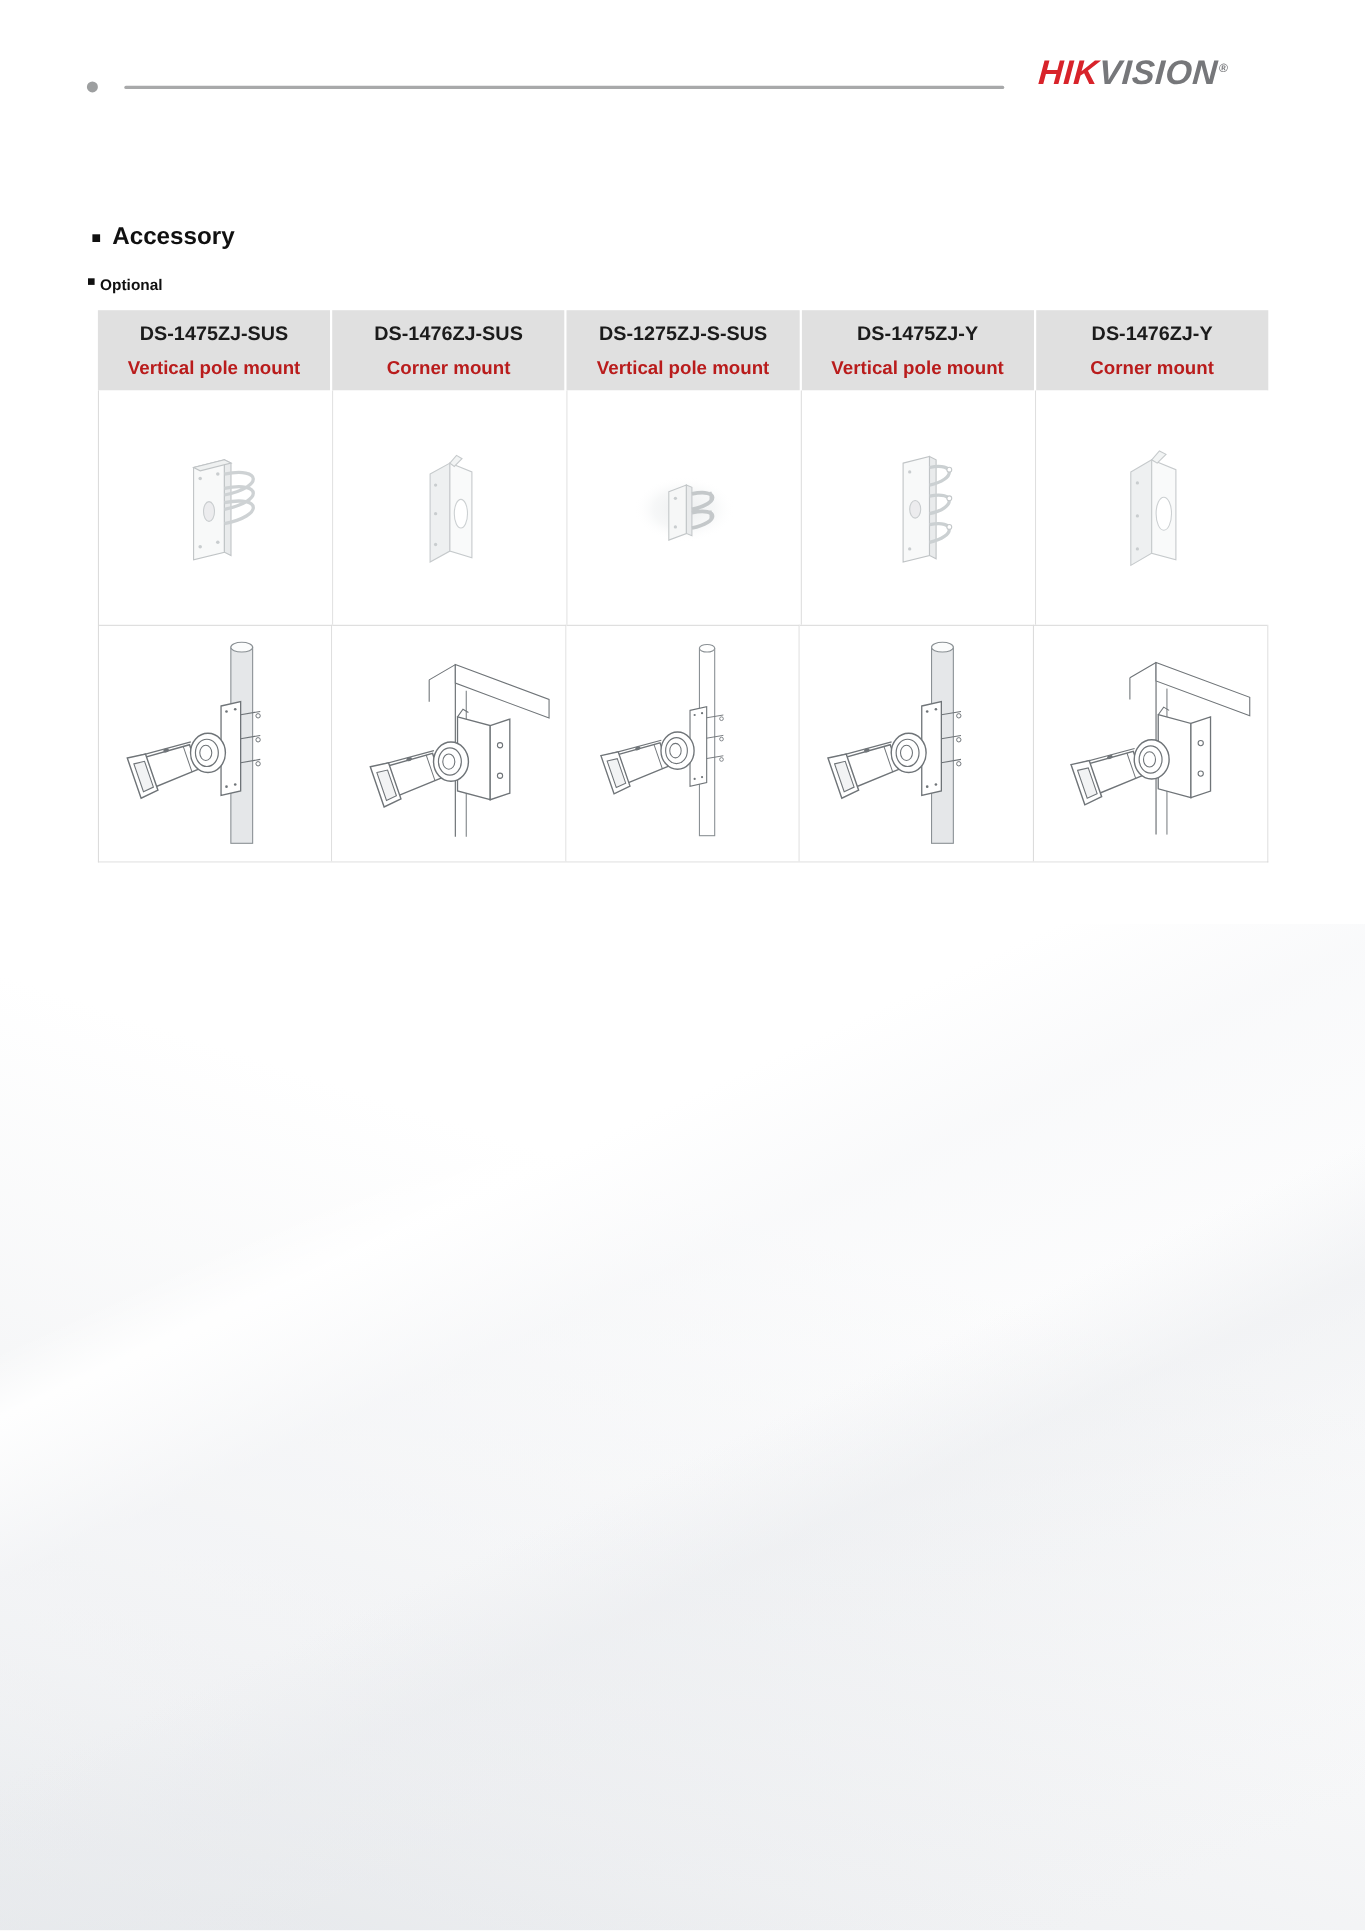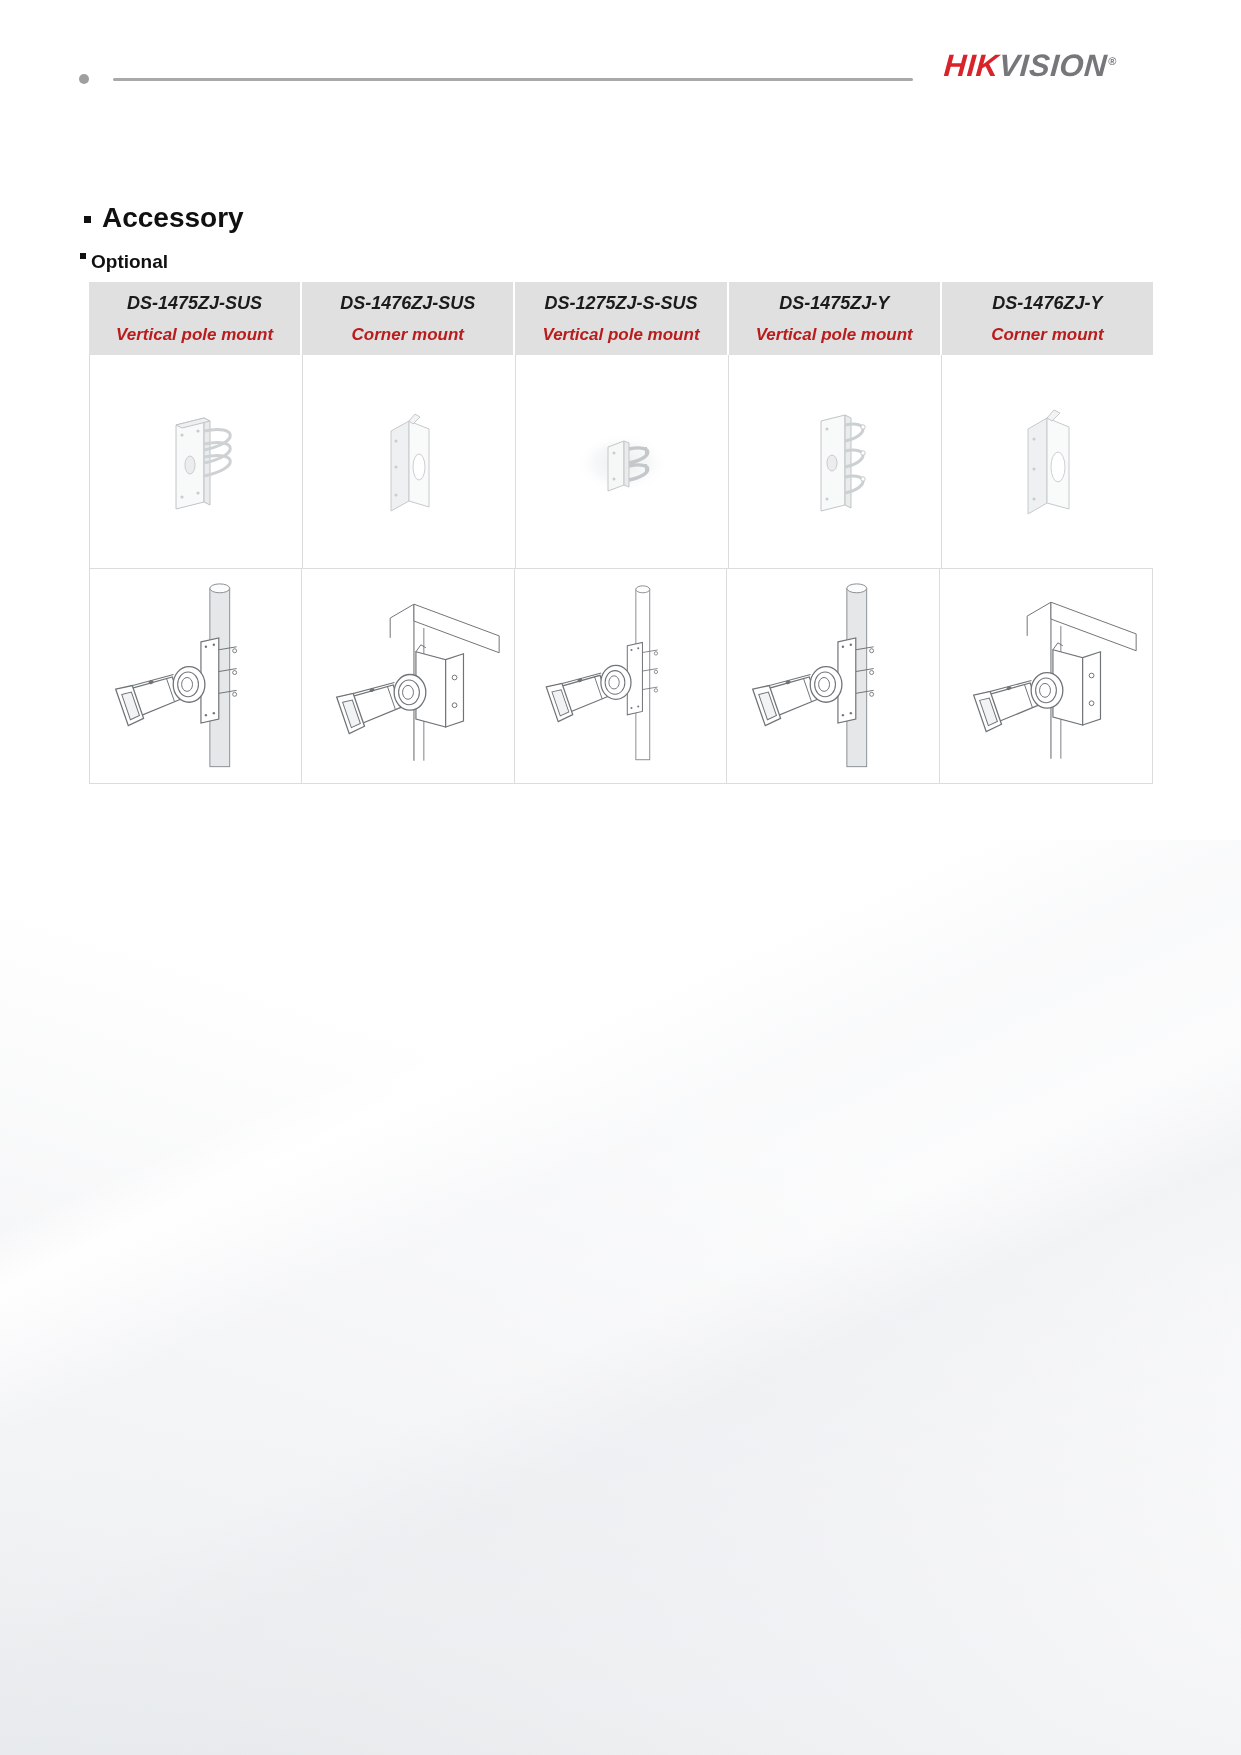--- a/index.html
+++ b/index.html
@@ -24,31 +24,31 @@
   .top-dot{position:absolute;left:79px;top:74px;width:10px;height:10px;border-radius:50%;background:#9d9fa0;}
   .top-rule{position:absolute;left:113px;top:77.5px;width:800px;height:3px;background:#a8a9aa;border-radius:2px;}
   .logo{position:absolute;left:944px;top:48px;font-style:italic;font-weight:bold;
         font-size:31px;letter-spacing:0.5px;white-space:nowrap;transform:skewX(-4deg);}
   .logo .hik{color:#d8232a;}
   .logo .vision{color:#76777a;}
   .logo sup{font-size:11px;font-style:normal;color:#76777a;margin-left:1px;}
 
   
   .sec-title{position:absolute;left:84px;top:202px;display:flex;align-items:center;
-             font-size:28px;font-weight:bold;color:#101010;}
+             font-size:22px;font-weight:bold;color:#101010;}
   .sec-title .sq{width:7px;height:7px;background:#101010;margin-right:11px;margin-top:2px;}
   .sub-title{position:absolute;left:80px;top:251px;display:flex;
-             font-size:19px;font-weight:bold;color:#101010;}
+             font-size:14px;font-weight:bold;color:#101010;}
   .sub-title .sq{width:6px;height:6px;background:#101010;margin-right:5px;margin-top:2px;}
 
   
   .acc-table{position:absolute;left:89px;top:282px;width:1064px;}
   .thead{display:grid;grid-template-columns:repeat(5,1fr);gap:2px;background:#ffffff;}
   .th{background:#e0e0e0;height:73px;display:flex;flex-direction:column;
-      justify-content:center;gap:14px;text-align:center;font-style:italic;}
+      justify-content:center;gap:14px;text-align:center;}
   .th .model{font-size:18px;font-weight:bold;color:#1b1b1b;line-height:1;}
   .th .mtype{font-size:17px;font-weight:bold;color:#b91c1c;line-height:1;}
   .tbody{border:1px solid #dcdcdc;border-top:none;}
   .trow{display:grid;grid-template-columns:repeat(5,1fr);}
   .cell{border-right:1px solid #dcdcdc;height:213px;background:#ffffff;
         display:flex;align-items:center;justify-content:center;}
   .cell:last-child{border-right:none;}
   .trow.install .cell{border-top:1px solid #dcdcdc;height:214px;}
   .cell svg{display:block;}
 </style>

